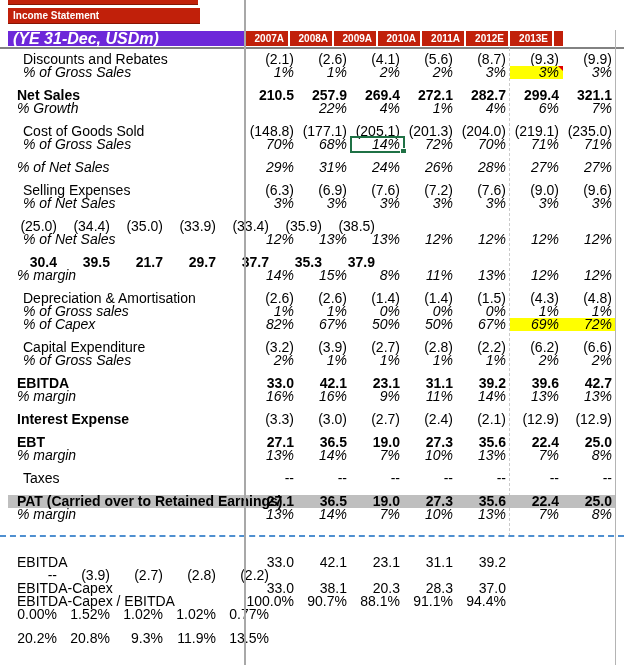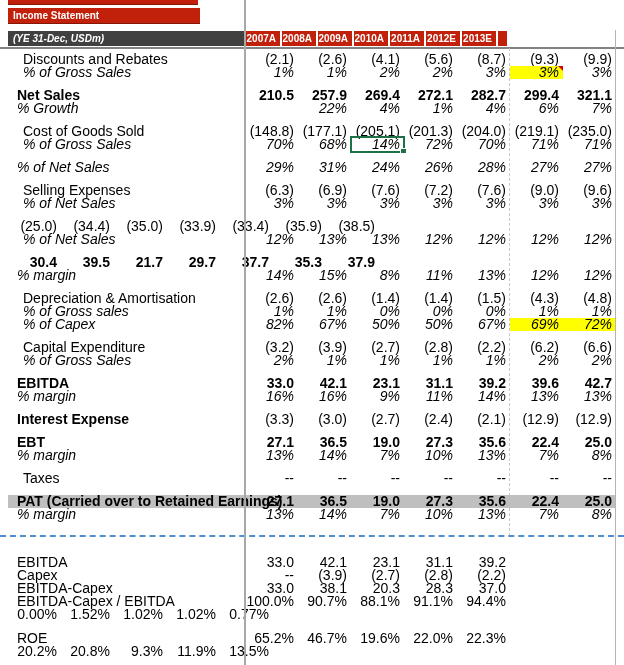--- a/index.html
+++ b/index.html
@@ -4,22 +4,22 @@
 <style>
   html,body{margin:0;padding:0;background:#fff;}
   body{font-family:"Liberation Sans","DejaVu Sans",sans-serif;color:#000;}
   .page{position:relative;width:624px;height:665px;background:#fff;overflow:hidden;}
 
   
   .topstrip{position:absolute;left:8px;top:0;width:190px;height:4px;background:#c1200a;border-bottom:1.5px solid #871503;}
   .banner-title{position:absolute;left:8px;top:8px;width:192px;height:16px;background:#c1200a;
     border-bottom:1.5px solid #871503;color:#fff;font-size:10px;font-weight:bold;line-height:16px;padding-left:5px;box-sizing:border-box;}
   .hdr-row{position:absolute;left:8px;top:31px;height:15px;display:flex;}
-  .hdr-label{width:236px;height:15px;background:#404040;color:#fff;font-size:10px;font-weight:bold;font-style:italic;line-height:15px;padding-left:5px;box-sizing:border-box;}
-  .ycell{width:34px;height:15px;margin-left:2px;background:#c1200a;color:#fff;font-size:10px;font-weight:bold;
+  .hdr-label{width:236px;height:15px;background:#6d28d9;color:#fff;font-size:16px;font-weight:bold;font-style:italic;line-height:15px;padding-left:5px;box-sizing:border-box;}
+  .ycell{width:42px;height:15px;margin-left:2px;background:#c1200a;color:#fff;font-size:10px;font-weight:bold;
     line-height:15px;text-align:right;padding-right:4px;box-sizing:border-box;}
   .hdr-stub{width:9px;height:15px;margin-left:2px;background:#c1200a;}
   .hline{position:absolute;left:0;top:47px;width:624px;height:2px;background:#828282;}
 
   
   .vline{position:absolute;left:244px;top:0;width:2px;height:665px;background:#a8a8a8;z-index:6;}
   .vline-right{position:absolute;left:615px;top:30px;width:1px;height:635px;background:#b4b4b4;z-index:6;}
   .vdash{position:absolute;left:509px;top:48px;width:0;height:488px;border-left:1px dashed #c9c9c9;z-index:0;}
 
   
@@ -353,21 +353,20 @@
         <div class="lbl">EBITDA</div>
         <div class="v"><span>33.0</span></div>
         <div class="v"><span>42.1</span></div>
         <div class="v"><span>23.1</span></div>
         <div class="v"><span>31.1</span></div>
         <div class="v"><span>39.2</span></div>
         <div class="v"><span></span></div>
         <div class="v"><span></span></div>
       </div>
       <div class="r">
-        <div class="lbl">Capex</div>
         <div class="v"><span>--</span></div>
         <div class="v"><span>(3.9)</span></div>
         <div class="v"><span>(2.7)</span></div>
         <div class="v"><span>(2.8)</span></div>
         <div class="v"><span>(2.2)</span></div>
         <div class="v"><span></span></div>
         <div class="v"><span></span></div>
       </div>
       <div class="r">
         <div class="lbl">EBITDA-Capex</div>
@@ -393,30 +392,20 @@
         <div class="v"><span>0.00%</span></div>
         <div class="v"><span>1.52%</span></div>
         <div class="v"><span>1.02%</span></div>
         <div class="v"><span>1.02%</span></div>
         <div class="v"><span>0.77%</span></div>
         <div class="v"><span></span></div>
         <div class="v"><span></span></div>
       </div>
       <div class="sp"></div>
       <div class="r">
-        <div class="lbl">ROE</div>
-        <div class="v"><span>65.2%</span></div>
-        <div class="v"><span>46.7%</span></div>
-        <div class="v"><span>19.6%</span></div>
-        <div class="v"><span>22.0%</span></div>
-        <div class="v"><span>22.3%</span></div>
-        <div class="v"><span></span></div>
-        <div class="v"><span></span></div>
-      </div>
-      <div class="r">
         <div class="v"><span>20.2%</span></div>
         <div class="v"><span>20.8%</span></div>
         <div class="v"><span>9.3%</span></div>
         <div class="v"><span>11.9%</span></div>
         <div class="v"><span>13.5%</span></div>
         <div class="v"><span></span></div>
         <div class="v"><span></span></div>
       </div>
     </div>
 

